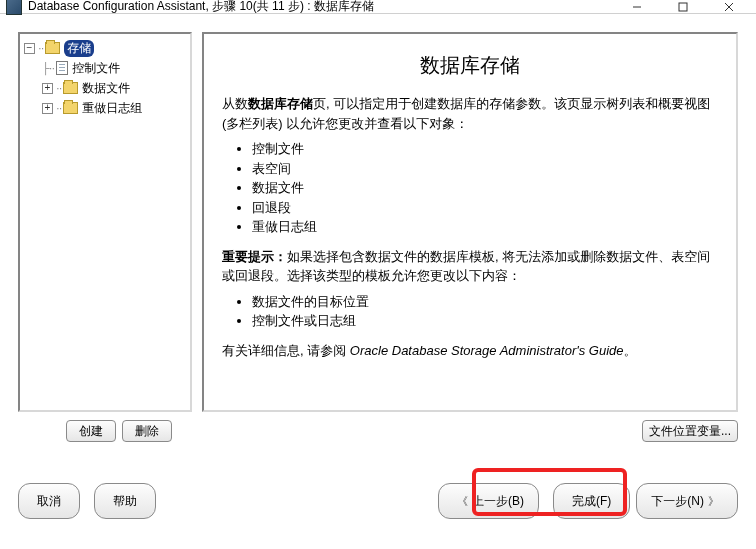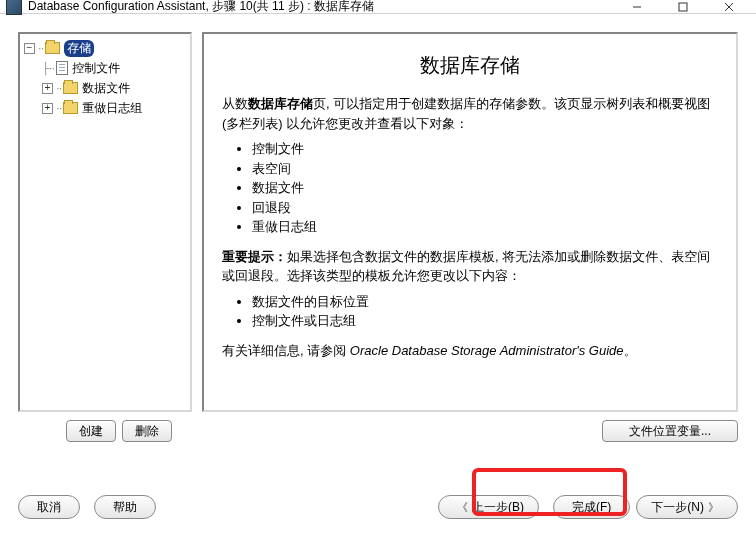--- a/index.html
+++ b/index.html
@@ -96,21 +96,21 @@
   .content-panel li { margin:0; }
   .content-panel p { margin: 6px 0; }
   .content-panel .ital { font-style: italic; text-align: center; }
   .row-below {
     display:flex;
     margin-top:8px;
     align-items:center;
   }
   .btn {
     display:inline-flex; align-items:center; justify-content:center;
-    height:24px;
+    height:36px;
     border:1px solid #8a8a8a;
     border-radius:12px;
     background:linear-gradient(#fdfdfd,#e6e6e6);
     padding:0 18px;
     font-size:12px;
     font-family: inherit;
     color:#000;
     cursor:default;
   }
   .btn.small { height:22px; border-radius:4px; padding:0 12px; }
@@ -207,21 +207,21 @@
       </p>
     </div>
   </div>
 
   <div class="row-below">
     <div style="width:48px"></div>
     <button class="btn small">创建</button>
     <div style="width:6px"></div>
     <button class="btn small">删除</button>
     <div style="flex:1"></div>
-    <button class="btn small" style="padding:0 26px">文件位置变量...</button>
+    <button class="btn small" style="padding:0 6px">文件位置变量...</button>
   </div>
 
   <div class="footer">
     <button class="btn">取消</button>
     <button class="btn">帮助</button>
     <div class="spacer"></div>
     <button class="btn nav-btn">
       <span class="chev">《</span>
       <span>上一步(B)</span>
     </button>

